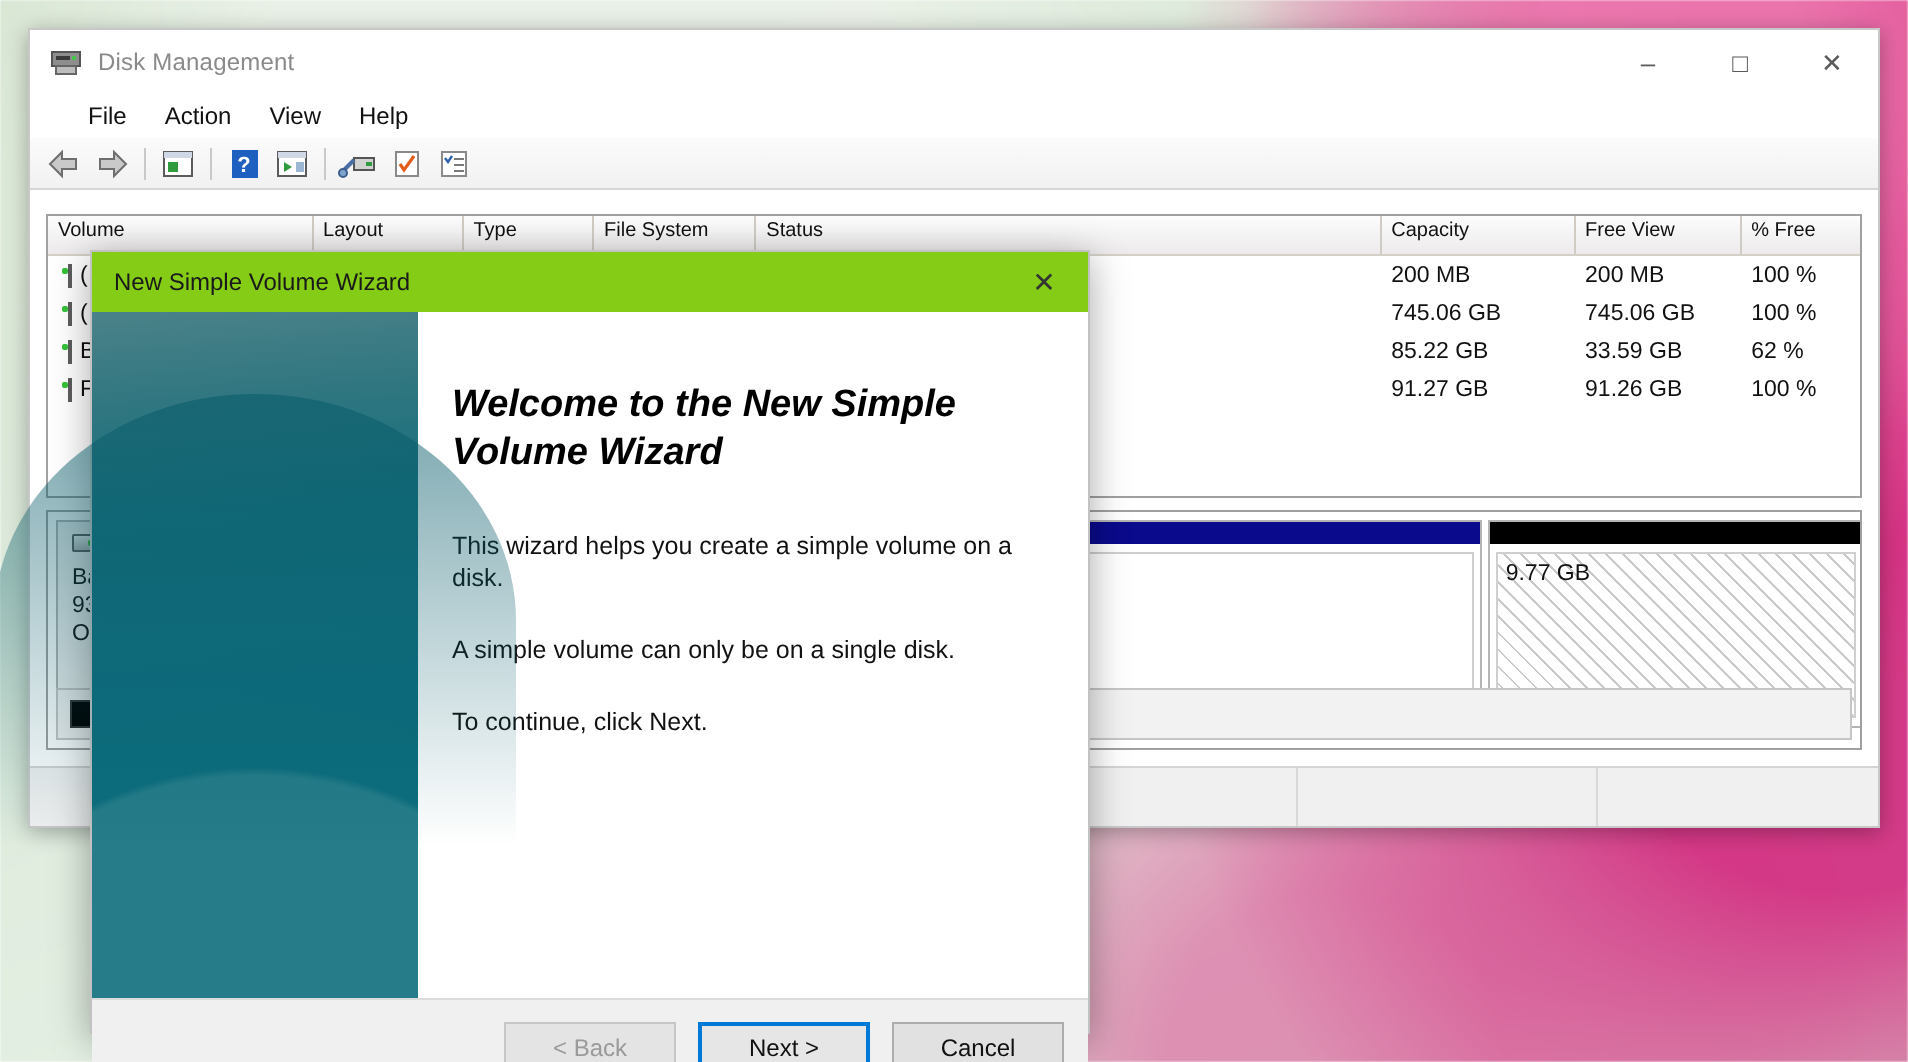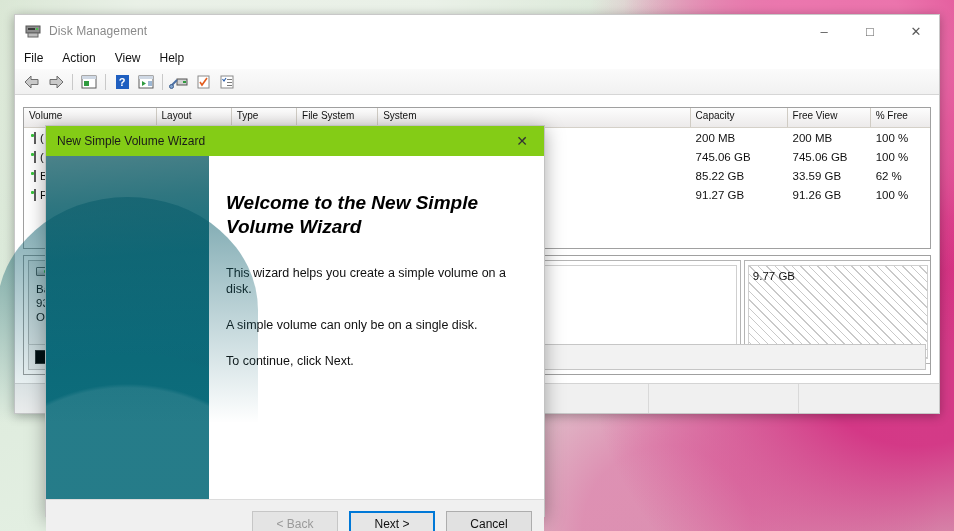--- a/index.html
+++ b/index.html
@@ -51,21 +51,21 @@
   .wbtn {
     width: 46px; height: 32px;
     display: flex; align-items: center; justify-content: center;
     color: #5a5a5a; font-size: 13px;
     line-height: 1;
   }
 
   
   #dm-menubar {
     height: 22px; display: flex; align-items: center;
-    padding-left: 0; background: #ffffff;
+    padding-left: 20px; background: #ffffff;
     border-bottom: 0;
   }
   .menu-item {
     font-size: 12px; color: #111;
     padding: 2px 9px; margin-right: 1px;
   }
 
   
   #dm-toolbar {
     height: 26px;
@@ -154,21 +154,21 @@
   }
   .disk-ico::after {
     content:""; position:absolute; right:1px; top:2px;
     width:3px; height:3px; background:#36c23a; border-radius:1px;
   }
   #parts { display: flex; flex: 1; margin-left: 2px; }
   .part {
     border: 1px solid #b4b4b4;
     background: #fff;
     margin-right: 3px;
-    display: flex; flex-direction: row;
+    display: flex; flex-direction: column;
     overflow: hidden;
   }
   .part:last-child { margin-right: 0; }
   .part .band { height: 11px; flex: none; }
   .part .pbody {
     flex: 1; margin: 4px 3px 4px 3px;
     border: 1px solid #cfcfcf;
     padding: 3px 4px;
     font-size: 11.5px; color: #111; line-height: 14px;
     overflow: hidden; white-space: nowrap;
@@ -352,21 +352,21 @@
         </svg>
     </div>
   </div>
 
   <div id="vol-list">
     <div id="vol-head">
       <div class="cell col-vol">Volume</div>
       <div class="cell col-lay">Layout</div>
       <div class="cell col-typ">Type</div>
       <div class="cell col-fs">File System</div>
-      <div class="cell col-sta">System</div>
+      <div class="cell col-sta">Status</div>
       <div class="cell col-cap">Capacity</div>
       <div class="cell col-free">Free View</div>
       <div class="cell col-pct">% Free</div>
     </div>
 
     <div class="vol-row">
       <div class="cell col-vol">
         <span class="drive-ico"></span><span>(</span>
       </div>
       <div class="cell col-lay"></div>

